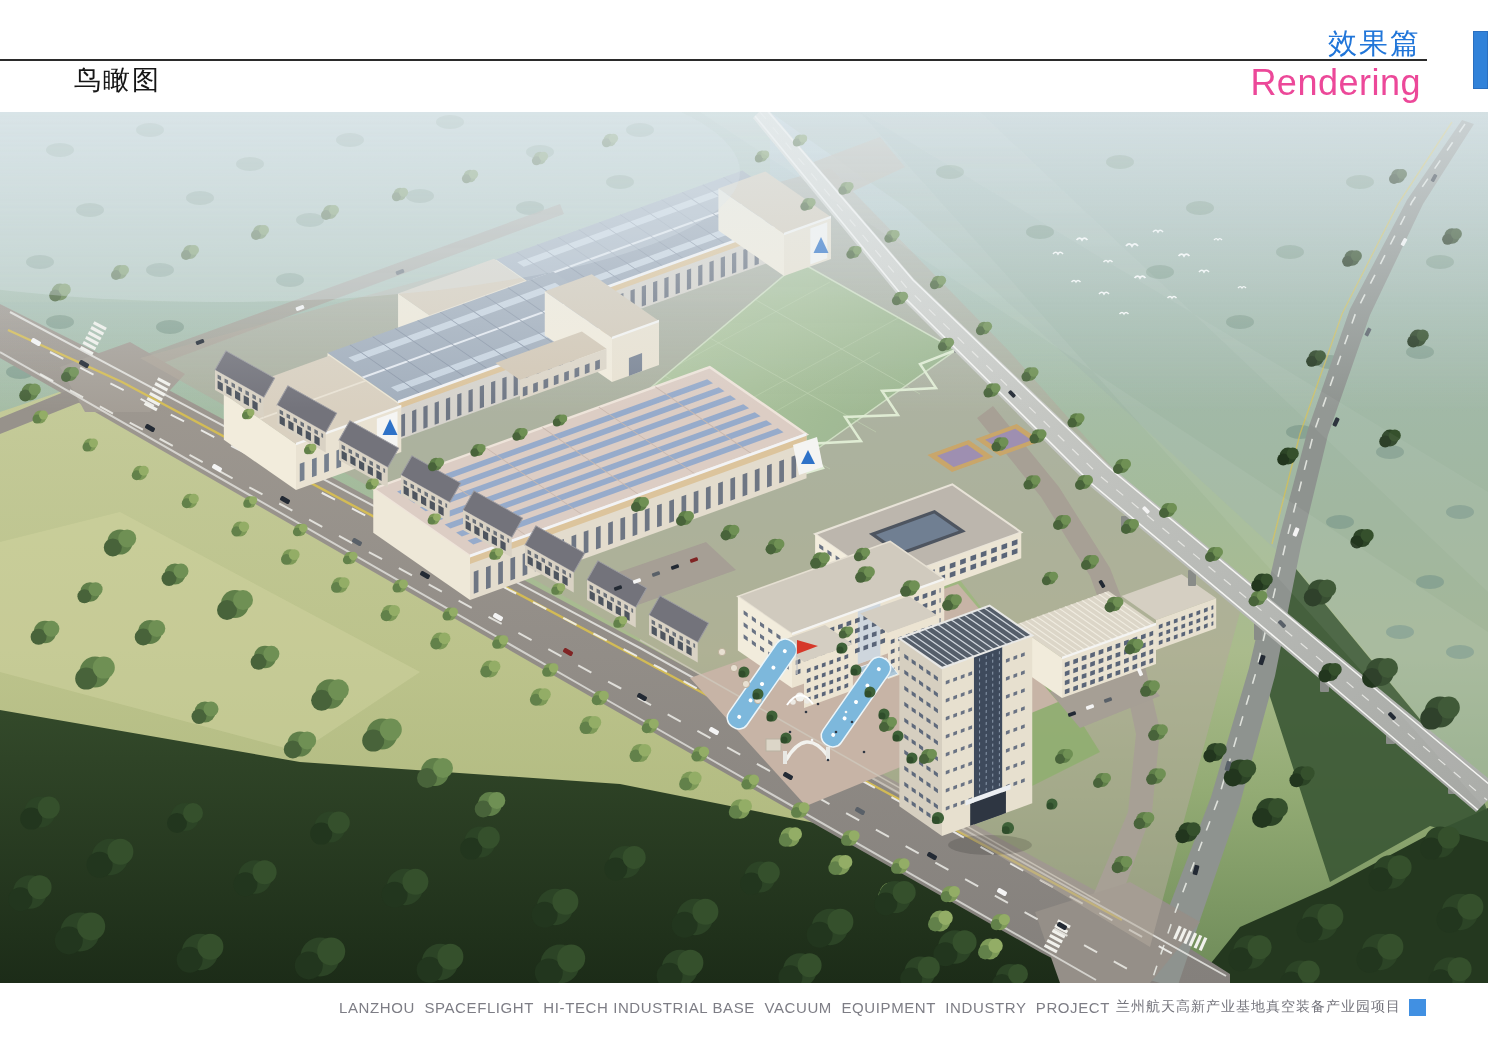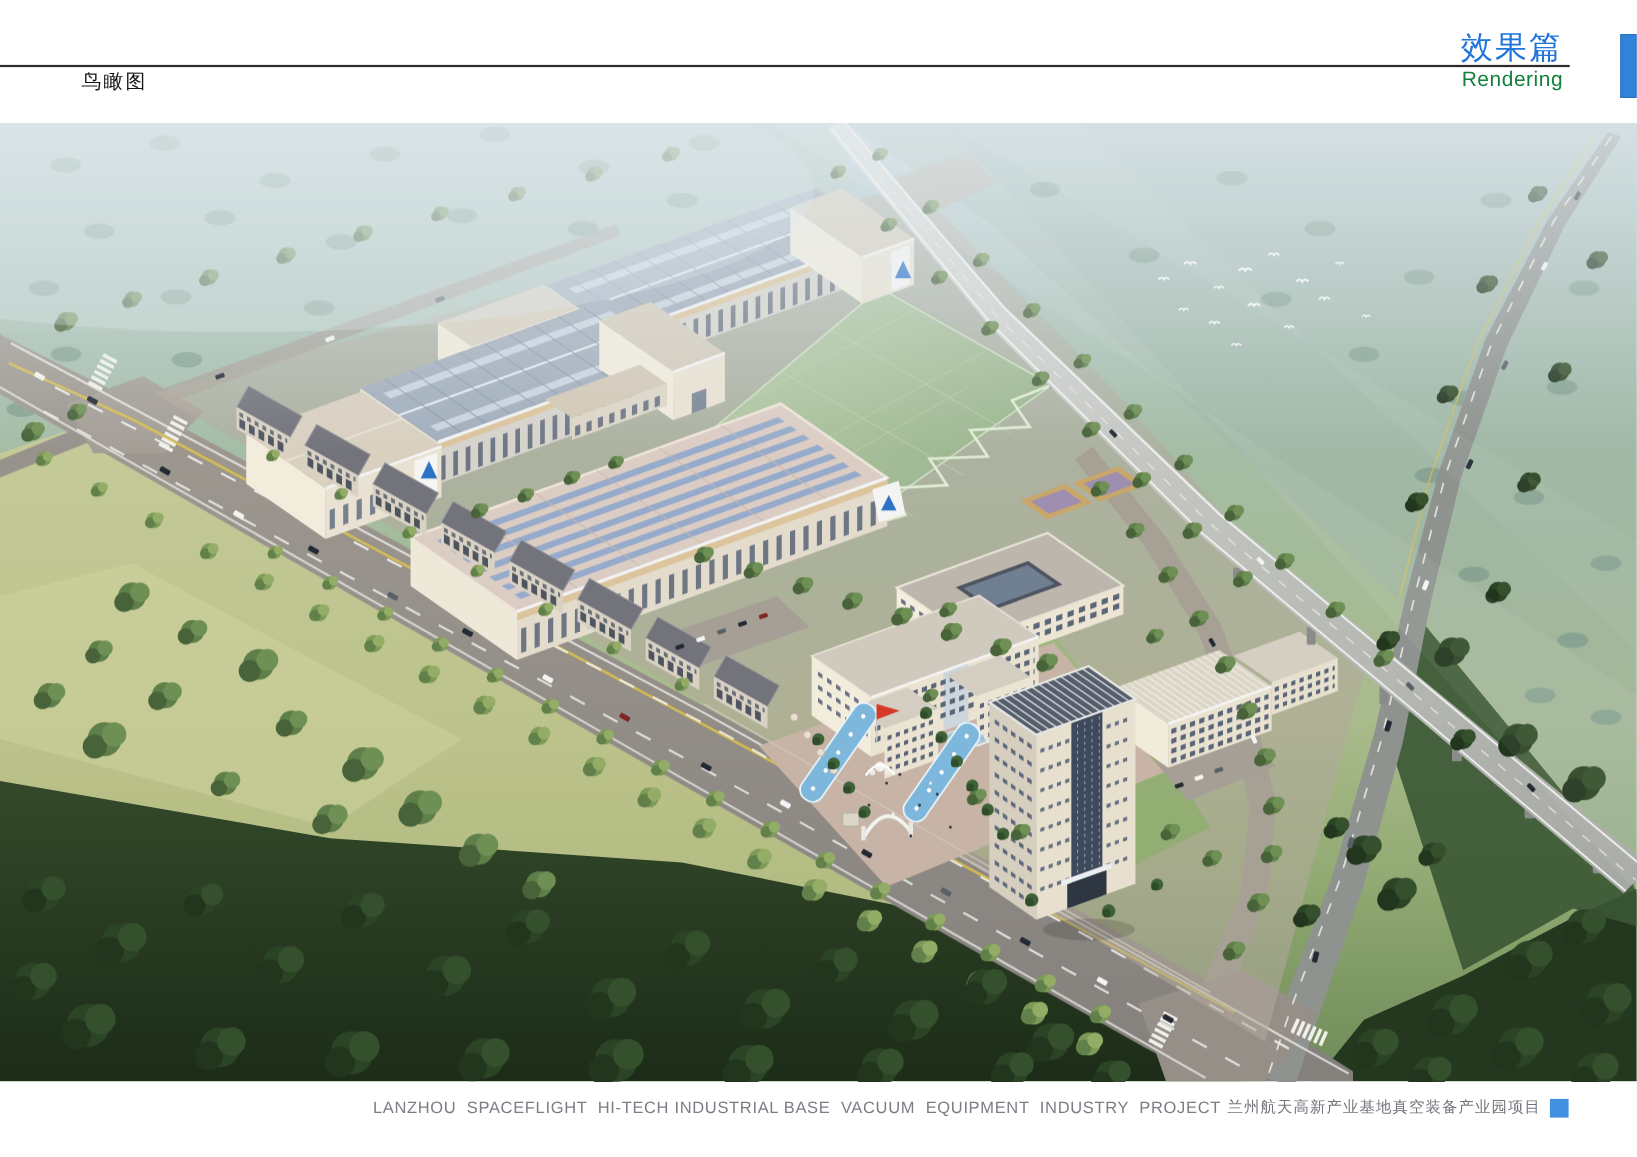--- a/index.html
+++ b/index.html
@@ -7,23 +7,23 @@
     --accent_bar_blue:#3182d9;
     --footer_square_blue:#4190e2;
     --divider_black:#2b2b2b;
     --caption_gray:#7d7d85;
   }
   *{margin:0;padding:0;box-sizing:border-box;}
   html,body{background:#ffffff;}
   body{font-family:"Liberation Sans","DejaVu Sans",sans-serif;}
   .page{position:relative;width:1488px;height:1052px;background:#ffffff;overflow:hidden;}
   .rule{position:absolute;left:0;top:59px;width:1427px;height:2px;background:var(--divider_black);}
-  .page-title{position:absolute;left:74px;top:62px;font-size:18px;color:#161616;letter-spacing:2px;font-weight:500;}
+  .page-title{position:absolute;left:74px;top:62px;font-size:27px;color:#161616;letter-spacing:2px;font-weight:500;}
   .section-zh{position:absolute;right:67px;top:24px;font-size:29px;color:var(--section_title_blue);letter-spacing:2px;}
-  .section-en{position:absolute;right:67px;top:62px;font-size:19px;color:#15803d;letter-spacing:0.5px;}
+  .section-en{position:absolute;right:67px;top:62px;font-size:36px;color:#ec4899;letter-spacing:0.5px;}
   .accent-bar{position:absolute;left:1473px;top:31px;width:15px;height:58px;background:var(--accent_bar_blue);border:1px solid #2a6fc0;}
   .scene{position:absolute;left:0;top:112px;width:1488px;height:871px;background:#a9bfb4;}
   .scene svg{display:block;width:1488px;height:871px;}
   .footer{position:absolute;right:62px;top:996px;display:flex;align-items:center;height:22px;}
   .cap{font-size:15px;color:var(--caption_gray);letter-spacing:0.6px;white-space:pre;}
   .cap-zh{margin-left:6px;color:#74747c;letter-spacing:1px;font-size:14px;}
   .footer-square{width:17px;height:17px;background:var(--footer_square_blue);margin-left:8px;}
 </style>
 </head>
 <body>

